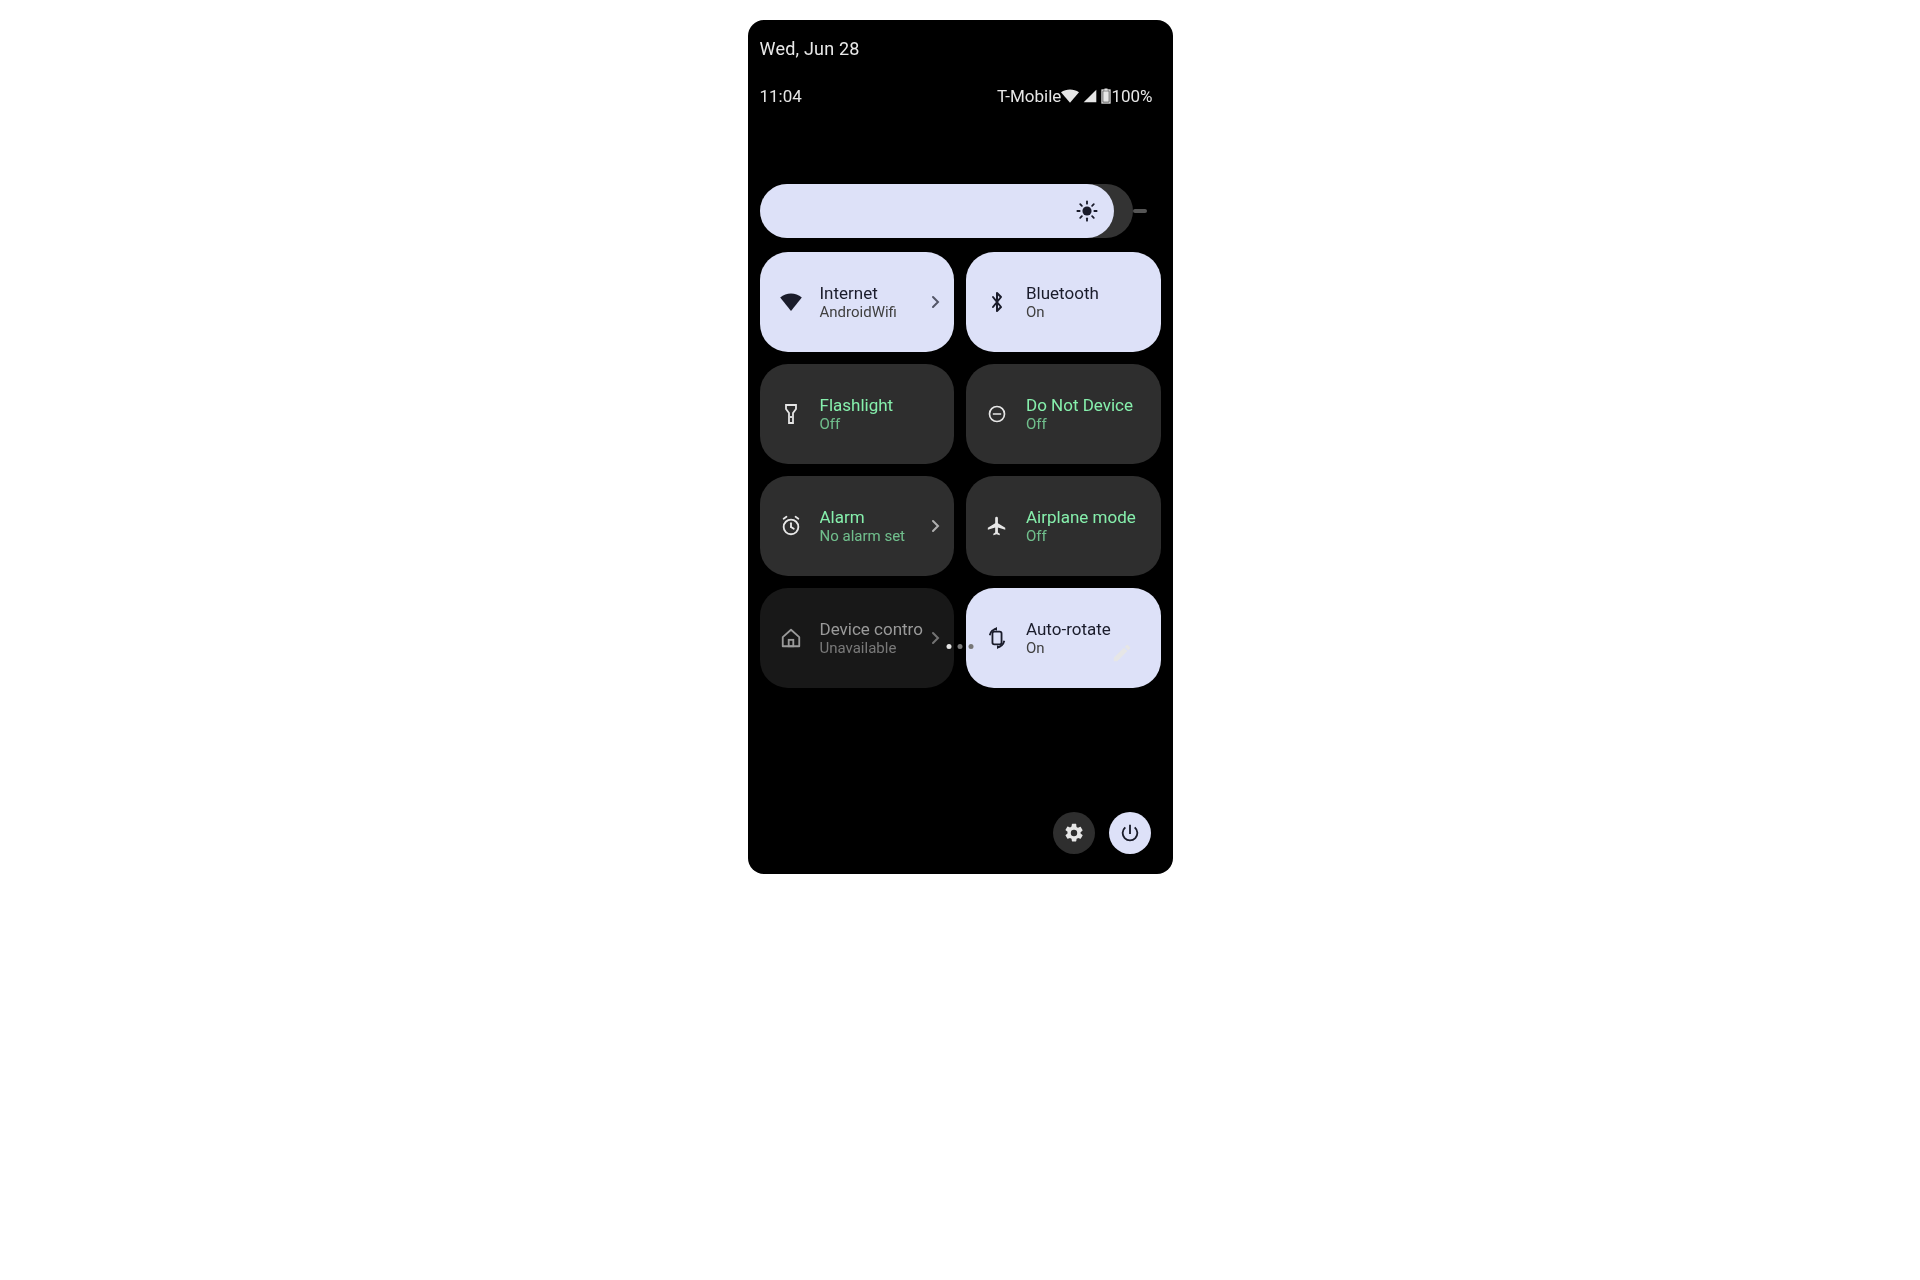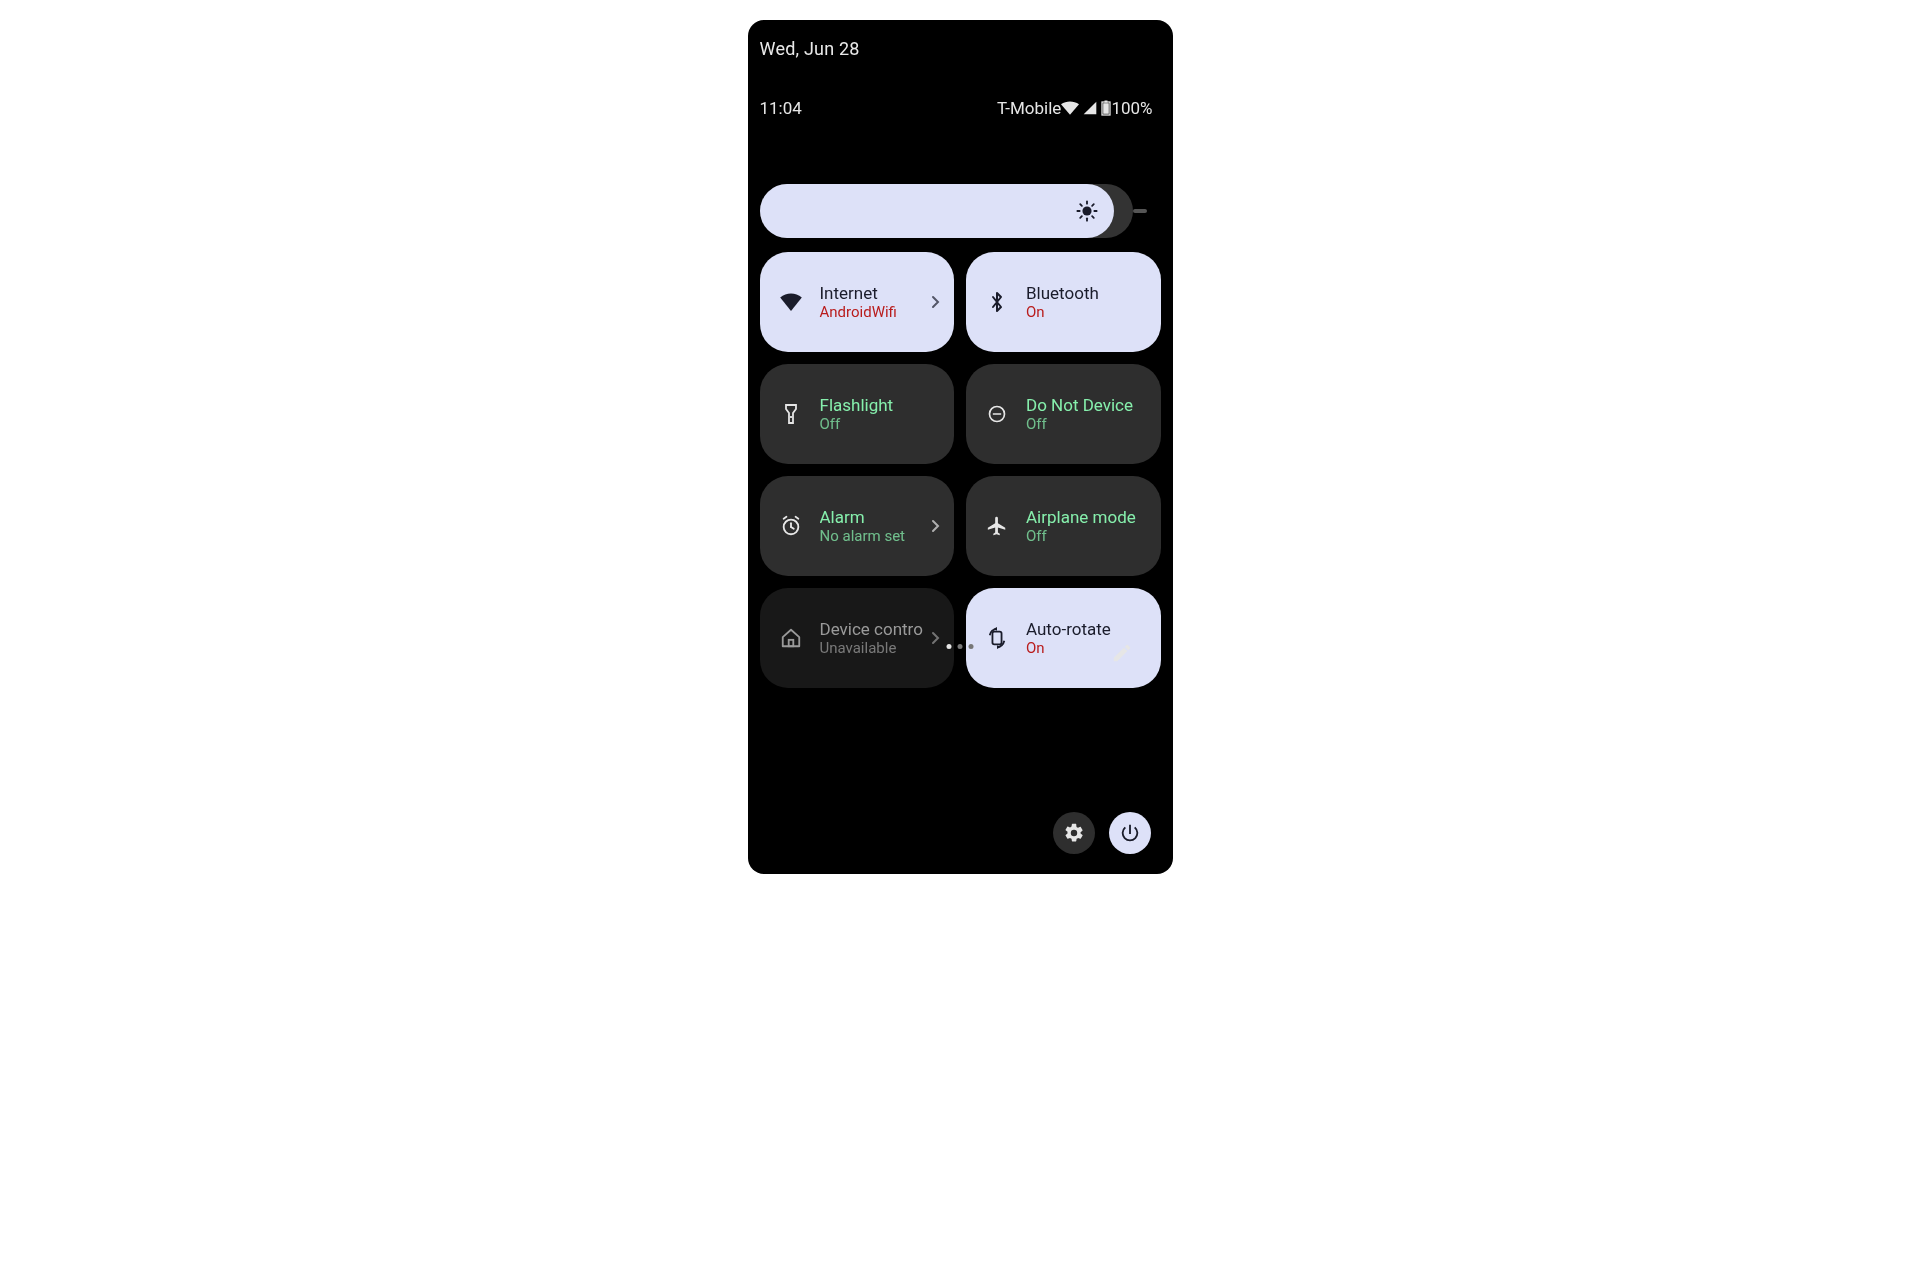--- a/index.html
+++ b/index.html
@@ -32,21 +32,20 @@
   }
   .status-row {
     position: absolute;
     top: 66px;
     left: 12px;
     right: 20px;
     display: flex;
     align-items: center;
     justify-content: space-between;
     font-size: 17px;
-    margin-top: 12px;
   }
   .status-right { display: flex; align-items: center; }
   .status-icons { display: inline-flex; align-items: center; gap: 4px; }
 
   
   .brightness-wrap {
     position: absolute;
     top: 164px;
     left: 12px;
     right: 40px;
@@ -106,21 +105,21 @@
     position: relative;
     overflow: hidden;
   }
   .tile-on  { background: #dde1f8; color: #1a1c2b; }
   .tile-off { background: #2e2e2e; color: #86efac; }
   .tile-disabled { background: #181818; color: #9a9a9a; }
   .tile-icon { width: 26px; display:flex; align-items:center; justify-content:center; flex-shrink:0; }
   .tile-text { margin-left: 16px; min-width: 0; flex: 1; }
   .tile-title { font-size: 17px; line-height: 1.2; white-space: nowrap; overflow: hidden; text-overflow: clip; }
   .tile-sub { font-size: 15px; opacity: 0.75; white-space: nowrap; }
-  .tile-on .tile-sub { color: #b91c1c; opacity: 1; }
+  .tile-on .tile-sub { color: #404040; opacity: 1; }
   .tile-chevron {
     position: absolute;
     right: 14px; top: 50%;
     transform: translateY(-50%);
     opacity: 0.7;
   }
 
   
   .pager-row {
     position: absolute;

